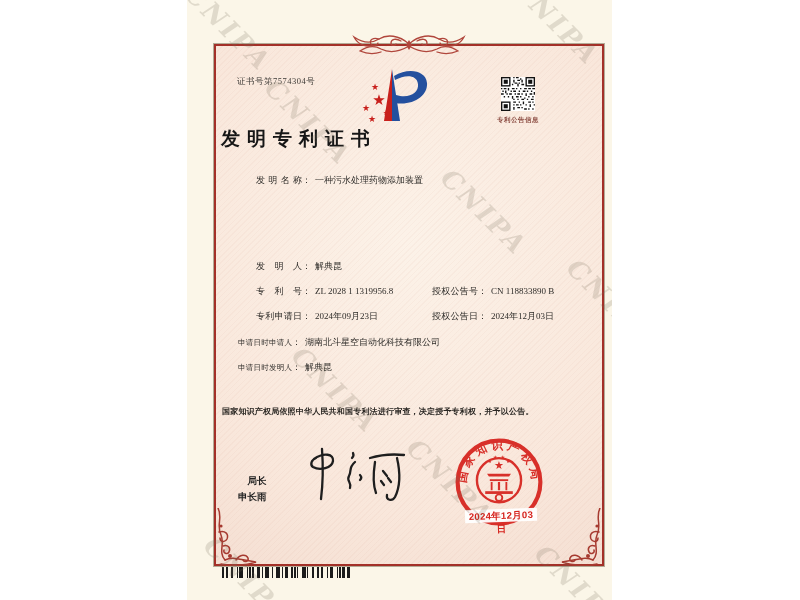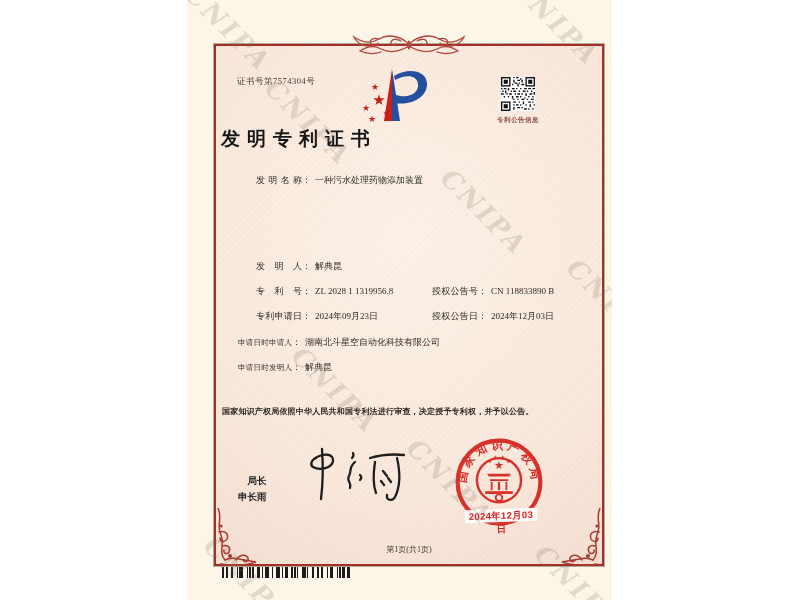--- a/index.html
+++ b/index.html
@@ -213,21 +213,20 @@
           <path d="M37 41 h26 l-2 3 h-22 z"></path>
           <path d="M40 47 h20 v2 h-20 z"></path>
           <path d="M41 50 h2 v9 h-2 z M48.8 50 h2.4 v9 h-2.4 z M57 50 h2 v9 h-2 z"></path>
           <path d="M35 60 h30 v3 h-30 z"></path>
         </g>
         <circle cx="50" cy="67" r="3.6" fill="none" stroke="#d6231d" stroke-width="2"></circle>
       </g>
     </svg>
     <div class="sealdate">2024年12月03日</div>
 
-    <div class="footer">第1页(共1页)</div>
   </div>
 
   <div class="barcode"></div>
 
   <div class="wm" style="left:41px;top:28px">CNIPA</div>
   <div class="wm" style="left:369px;top:22px">CNIPA</div>
   <div class="wm" style="left:121px;top:122px">CNIPA</div>
   <div class="wm" style="left:297px;top:212px">CNIPA</div>
   <div class="wm" style="left:423px;top:302px">CNIPA</div>
   <div class="wm" style="left:148px;top:390px">CNIPA</div>

